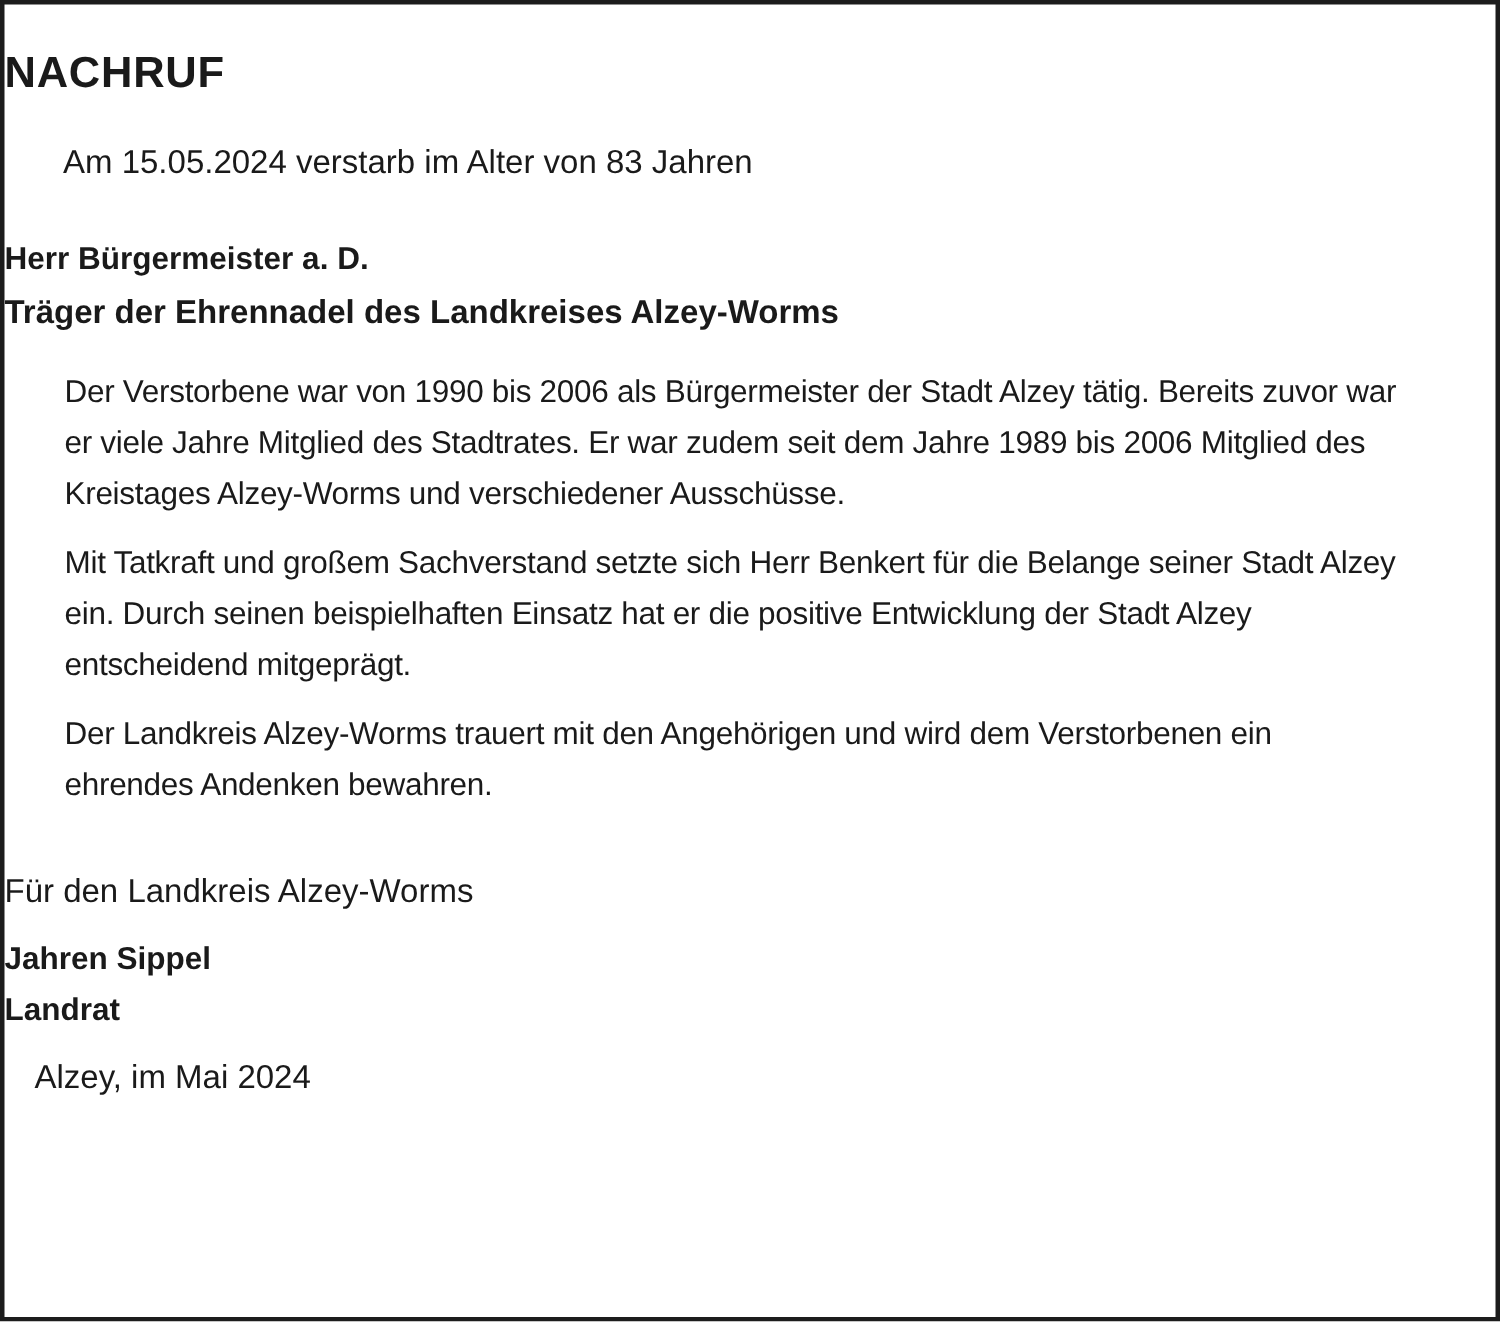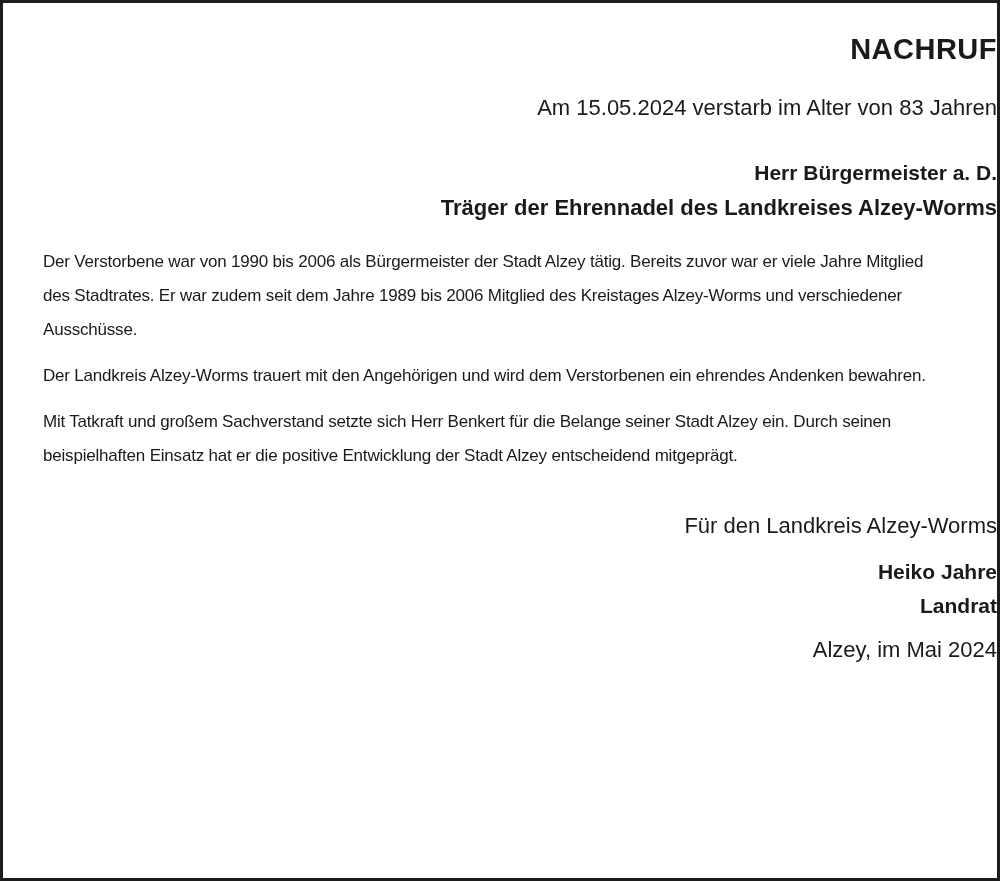--- a/index.html
+++ b/index.html
@@ -17,21 +17,21 @@
     height:881px;
   }
   .page{
     width:1000px;
     height:881px;
     background:var(--paper);
     border:3px solid var(--frame);
     padding-top:28px;
     overflow:hidden;
   }
-  .center{text-align:right;}
+  .center{text-align:left;}
   .title{
     font-size:29px;
     font-weight:bold;
     line-height:36px;
     letter-spacing:0.5px;
   }
   .intro{
     margin-top:26px;
     font-size:22px;
     line-height:30px;
@@ -61,21 +61,21 @@
     margin-top:6px;
     font-size:22px;
     font-weight:bold;
     line-height:30px;
   }
   .bodytext{
     margin:22px 58px 0 40px;
     text-align:left;
   }
   .bodytext p{
-    font-size:17px;
+    font-size:21px;
     line-height:34px;
     letter-spacing:-0.2px;
     margin-top:12px;
   }
   .bodytext p:first-child{margin-top:0;}
   .closing{
     margin-top:36px;
     font-size:22px;
     line-height:34px;
   }
@@ -107,25 +107,25 @@
   <div class="intro center">Am 15.05.2024 verstarb im Alter von 83 Jahren</div>
 
   <div class="honorific center">Herr Bürgermeister a. D.</div>
 
 
 
   <div class="honor center">Träger der Ehrennadel des Landkreises Alzey-Worms</div>
 
   <div class="bodytext">
     <p>Der Verstorbene war von 1990 bis 2006 als Bürgermeister der Stadt Alzey tätig. Bereits zuvor war er viele Jahre Mitglied des Stadtrates. Er war zudem seit dem Jahre 1989 bis 2006 Mitglied des Kreistages Alzey-Worms und verschiedener Ausschüsse.</p>
+    <p>Mit Tatkraft und großem Sachverstand setzte sich Herr Benkert für die Belange seiner Stadt Alzey ein. Durch seinen beispielhaften Einsatz hat er die positive Entwicklung der Stadt Alzey entscheidend mitgeprägt.</p>
     <p>Der Landkreis Alzey-Worms trauert mit den Angehörigen und wird dem Verstorbenen ein ehrendes Andenken bewahren.</p>
-    <p>Mit Tatkraft und großem Sachverstand setzte sich Herr Benkert für die Belange seiner Stadt Alzey ein. Durch seinen beispielhaften Einsatz hat er die positive Entwicklung der Stadt Alzey entscheidend mitgeprägt.</p>
   </div>
 
   <div class="closing center">Für den Landkreis Alzey-Worms</div>
 
-  <div class="sig-name center">Heiko Jahre</div>
+  <div class="sig-name center">Jahren Sippel</div>
 
   <div class="sig-title center">Landrat</div>
 
   <div class="dateline center">Alzey, im Mai 2024</div>
 
 </div>
 
 </body></html>

